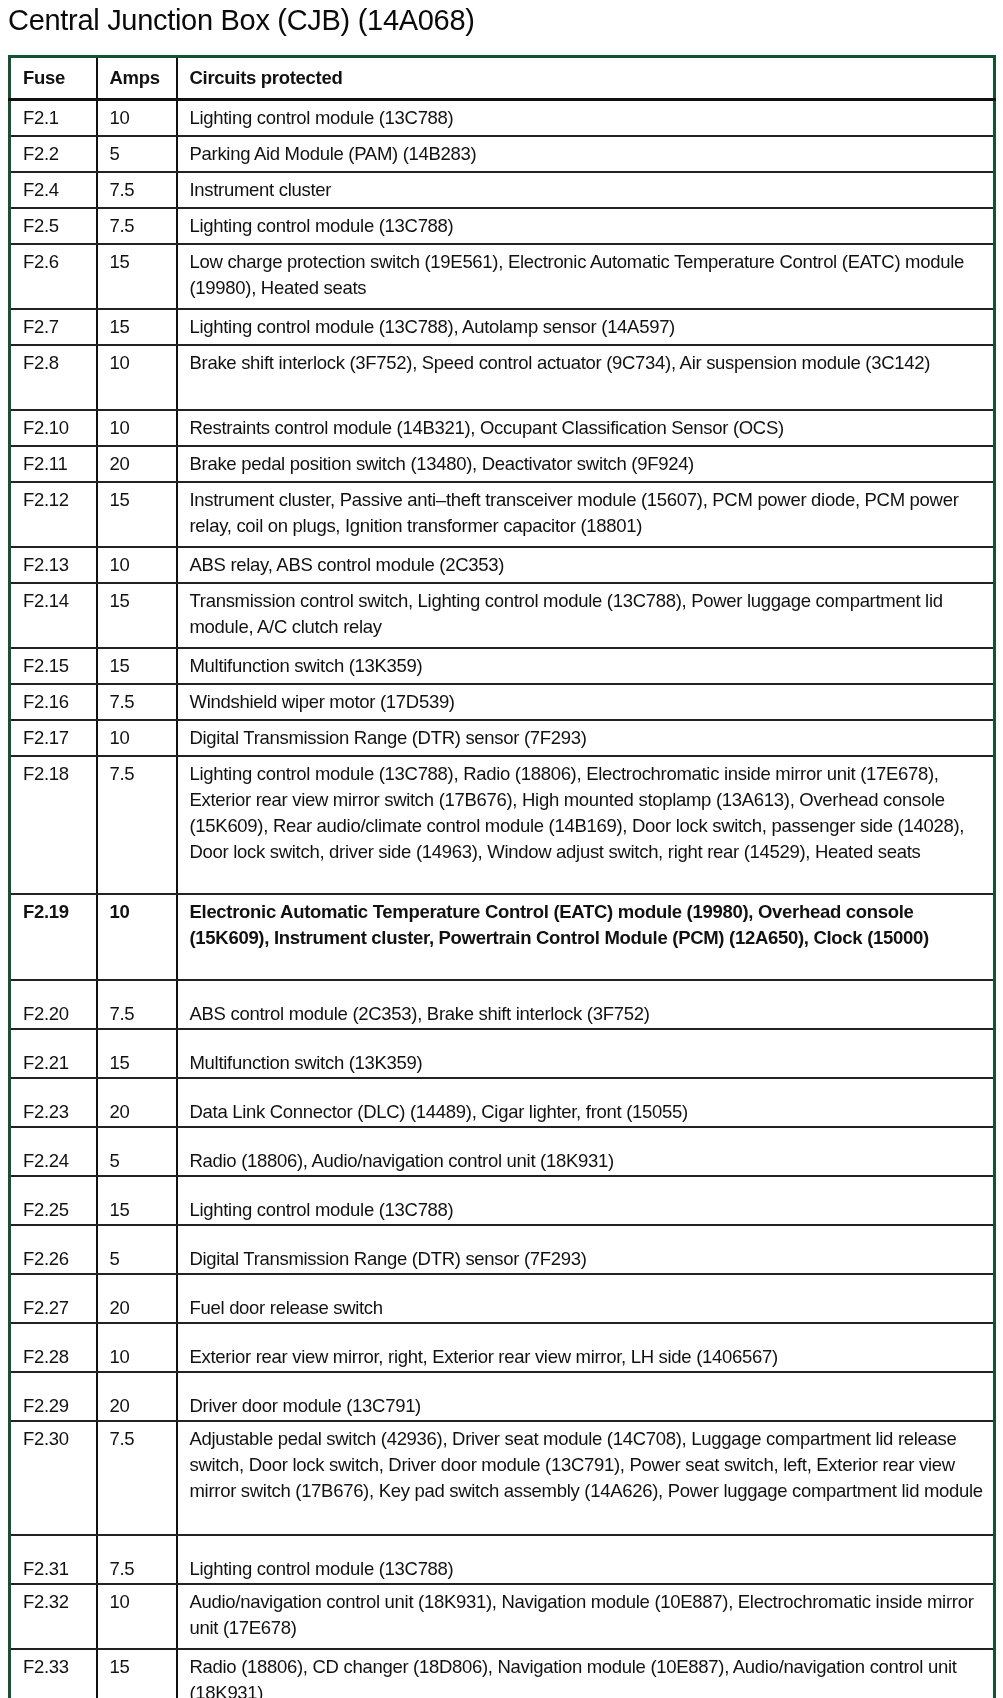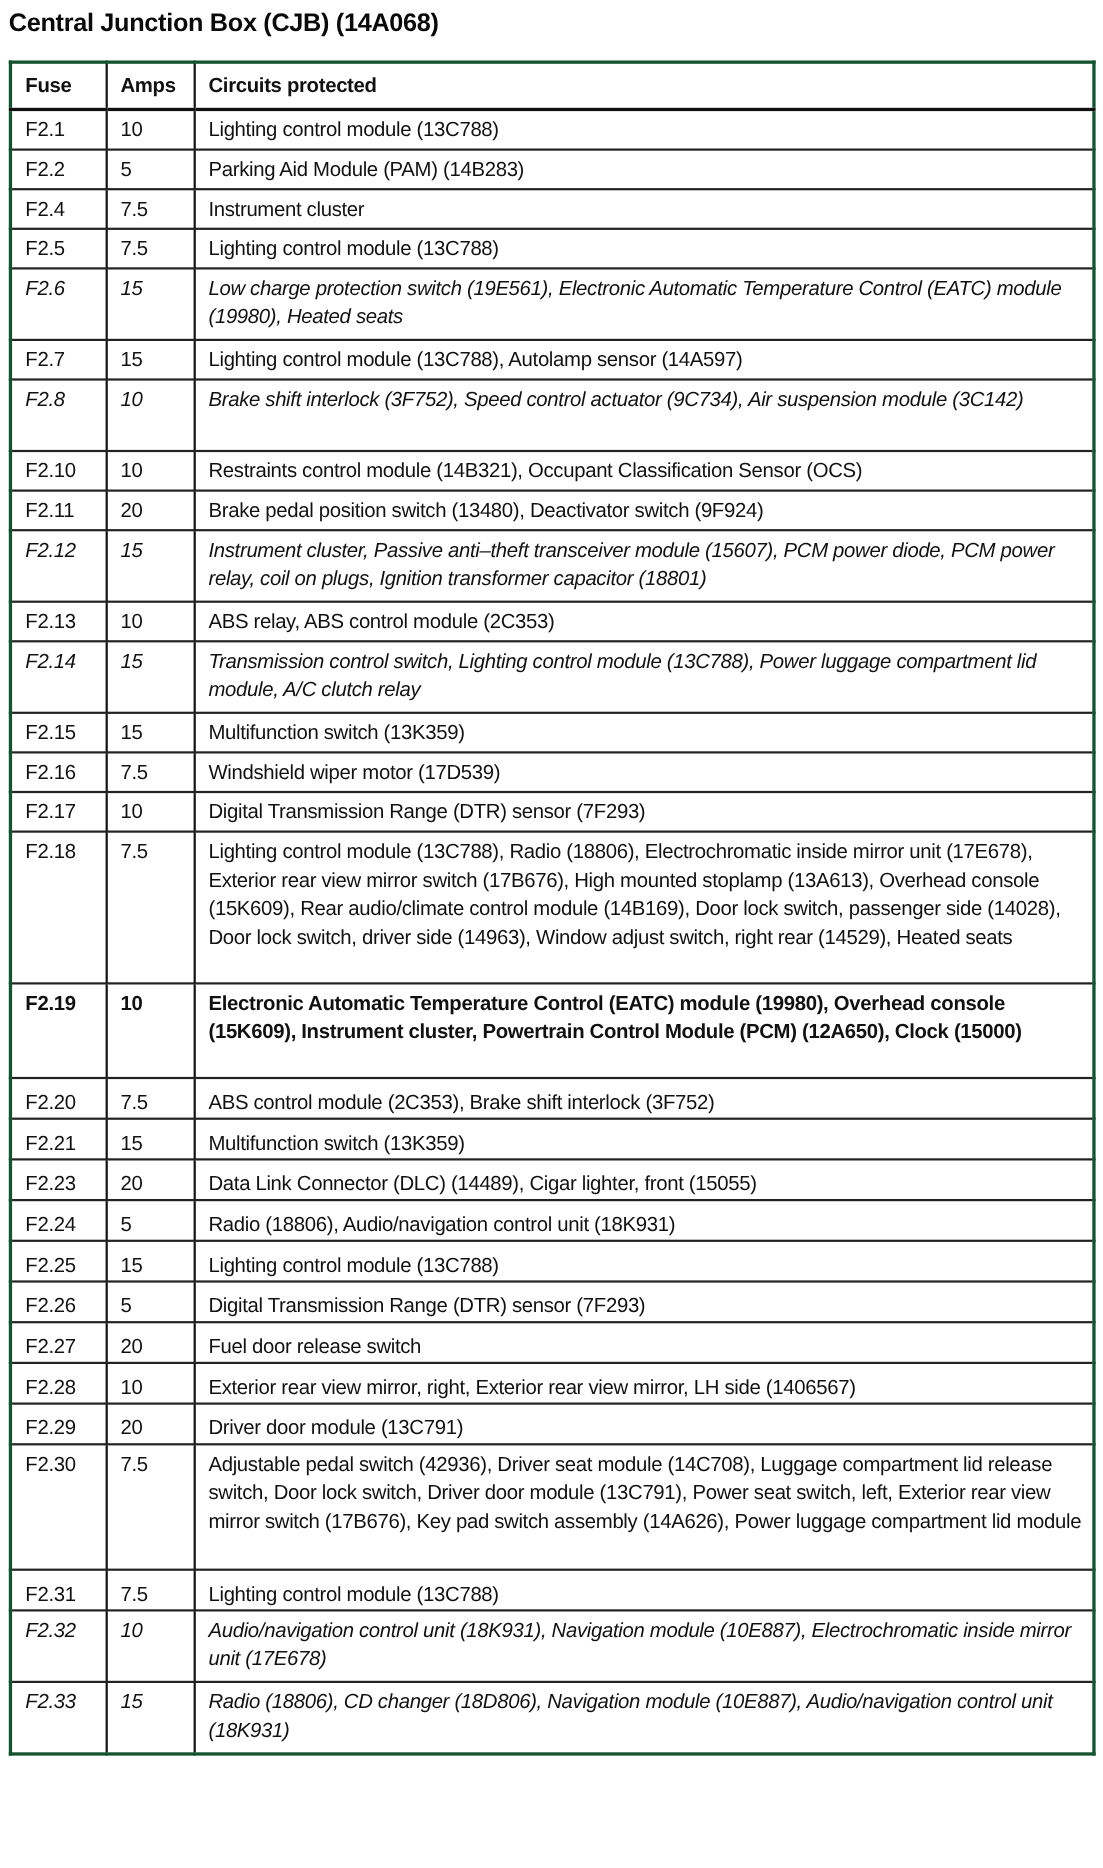--- a/index.html
+++ b/index.html
@@ -8,22 +8,22 @@
       height: 1698px;
       position: relative;
       overflow: hidden;
       font-family: "Liberation Sans", sans-serif;
       color: #111111;
     }
     .title {
       position: absolute;
       left: 8px;
       top: 0px;
-      font-size: 23px;
-      font-weight: bold;
+      font-size: 29px;
+      font-weight: normal;
       letter-spacing: -0.3px;
       line-height: 40px;
       color: #0a0a0a;
     }
     table.fuse-table {
       position: absolute;
       left: 8px;
       top: 55px;
       width: 988px;
       border-collapse: collapse;
@@ -48,25 +48,25 @@
       font-size: 18.5px;
       border-bottom: 3px solid #111;
     }
     col.c-fuse { width: 87px; }
     col.c-amps { width: 80px; }
     td.cell-fuse { padding-left: 10px; }
     td.cell-amps { padding-left: 13px; }
     td.cell-circ { padding-left: 12px; padding-right: 10px; }
     tr.row td { padding-top: 4px; }
     tr.h1 td { height: 30px; }
-    tr.h2 td { height: 59px; font-style: italic; }
+    tr.h2 td { height: 59px; }
     tr.h3 td { height: 80px; font-weight: bold; }
     tr.h4 td { height: 108px; }
     tr.h5 td { height: 132px; }
-    tr.hs td { height: 27px; padding-top: 8px; }
+    tr.hs td { height: 27px; padding-top: 20px; }
   </style>
 </head>
 <body>
 
 <div class="title">Central Junction Box (CJB) (14A068)</div>
 
 <table class="fuse-table">
   <colgroup>
     <col class="c-fuse">
     <col class="c-amps">

